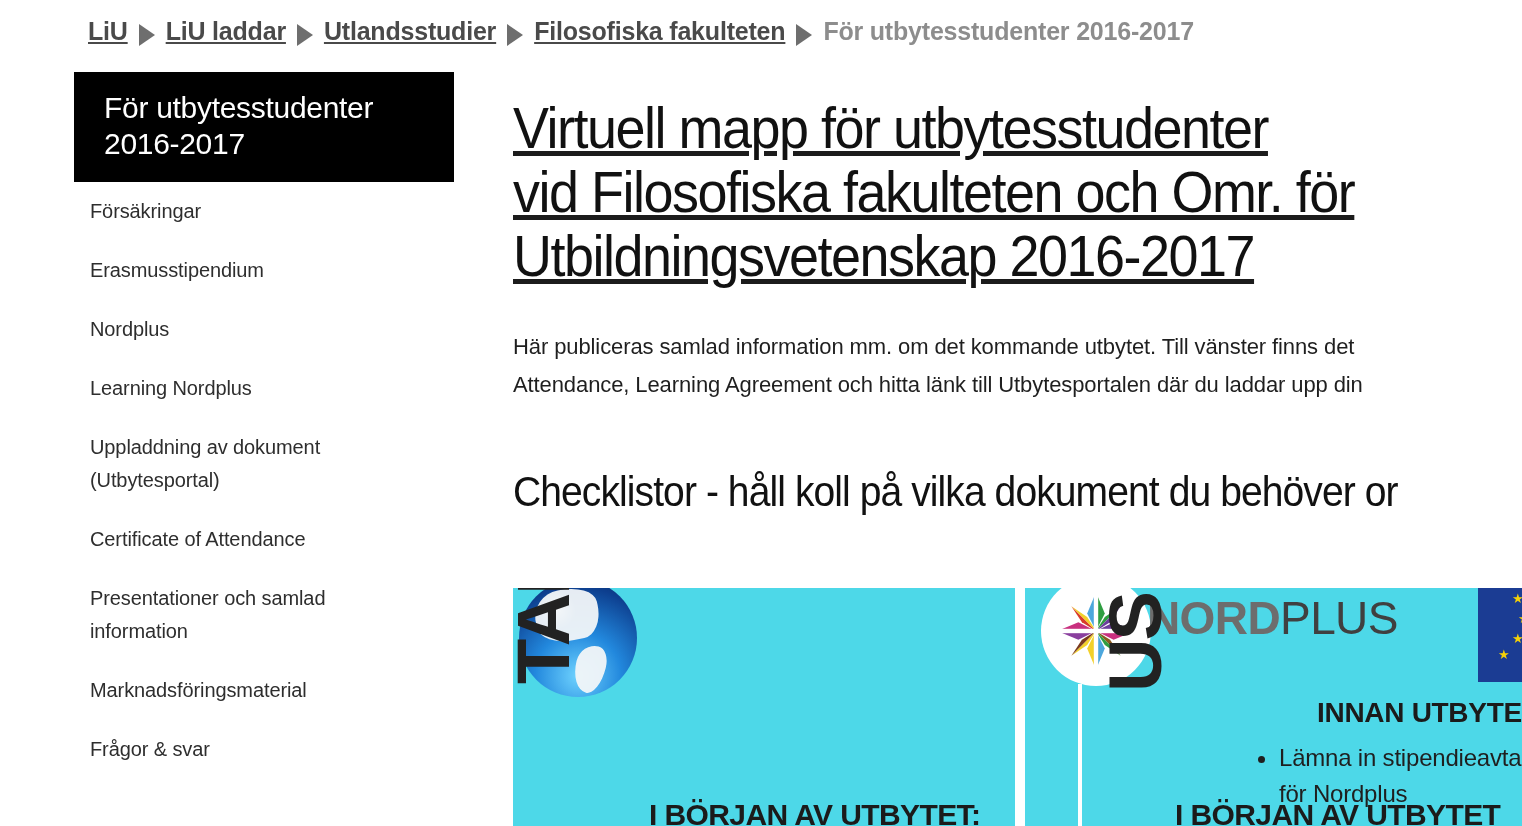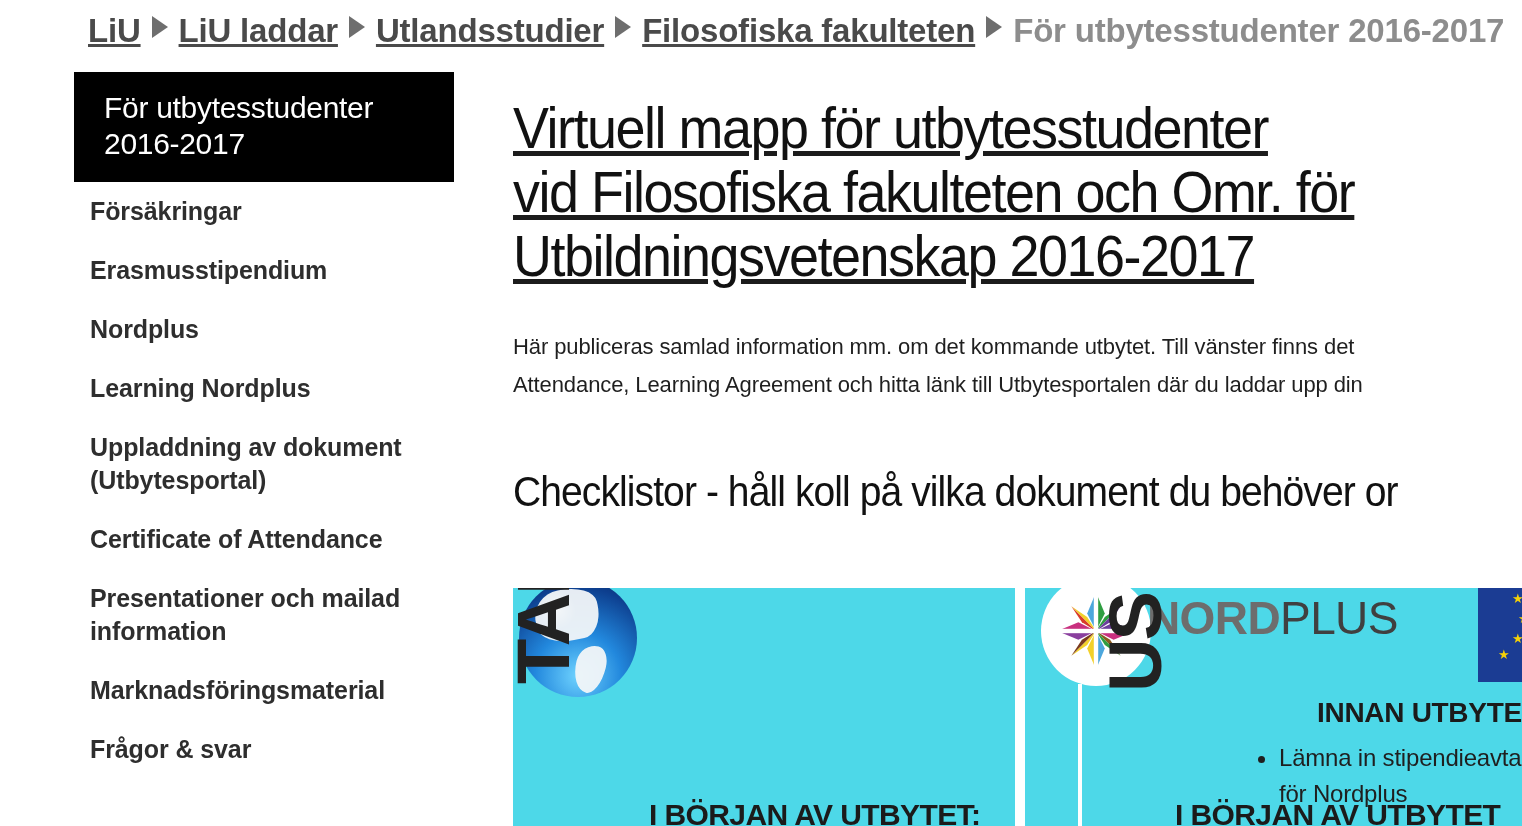--- a/index.html
+++ b/index.html
@@ -23,23 +23,23 @@
     height: 826px;
     overflow: hidden;
   }
 
   
   .breadcrumb {
     position: absolute;
     left: 88px;
     top: 16px;
     display: flex;
-    align-items: flex-start;
-    white-space: nowrap;
-    font-size: 33px;
+    align-items: flex-end;
+    white-space: nowrap;
+    font-size: 25px;
     line-height: 30px;
     letter-spacing: -0.2px;
   }
   .crumb {
     color: #4a4a4a;
     font-weight: 600;
   }
   .crumb.current {
     color: #8d8d8d;
     font-weight: 600;
@@ -73,23 +73,23 @@
     font-weight: 400;
     letter-spacing: -0.3px;
   }
   .sidebar-list {
     list-style: none;
     margin: 0;
     padding: 0;
   }
   .sidebar-item {
     color: #2e2e2e;
-    font-size: 25px;
+    font-size: 20px;
     line-height: 33px;
-    font-weight: 700;
+    font-weight: 400;
     letter-spacing: -0.1px;
     padding: 13px 10px 13px 16px;
     box-sizing: border-box;
     max-width: 360px;
     cursor: pointer;
   }
 
   
   .main {
     position: absolute;
@@ -336,21 +336,21 @@
 
   <aside class="sidebar">
     <div class="sidebar-header">För utbytesstudenter 2016-2017</div>
     <ul class="sidebar-list">
       <li class="sidebar-item">Försäkringar</li>
       <li class="sidebar-item">Erasmusstipendium</li>
       <li class="sidebar-item">Nordplus</li>
       <li class="sidebar-item">Learning Nordplus</li>
       <li class="sidebar-item">Uppladdning av dokument (Utbytesportal)</li>
       <li class="sidebar-item">Certificate of Attendance</li>
-      <li class="sidebar-item">Presentationer och mailad information</li>
+      <li class="sidebar-item">Presentationer och samlad information</li>
       <li class="sidebar-item">Marknadsföringsmaterial</li>
       <li class="sidebar-item">Frågor &amp; svar</li>
     </ul>
   </aside>
 
   <main class="main">
     <h1 class="page-title">
       <span>Virtuell mapp för utbytesstudenter</span><br>
       <span>vid Filosofiska fakulteten och Omr. för</span><br>
       <span>Utbildningsvetenskap 2016-2017</span>

